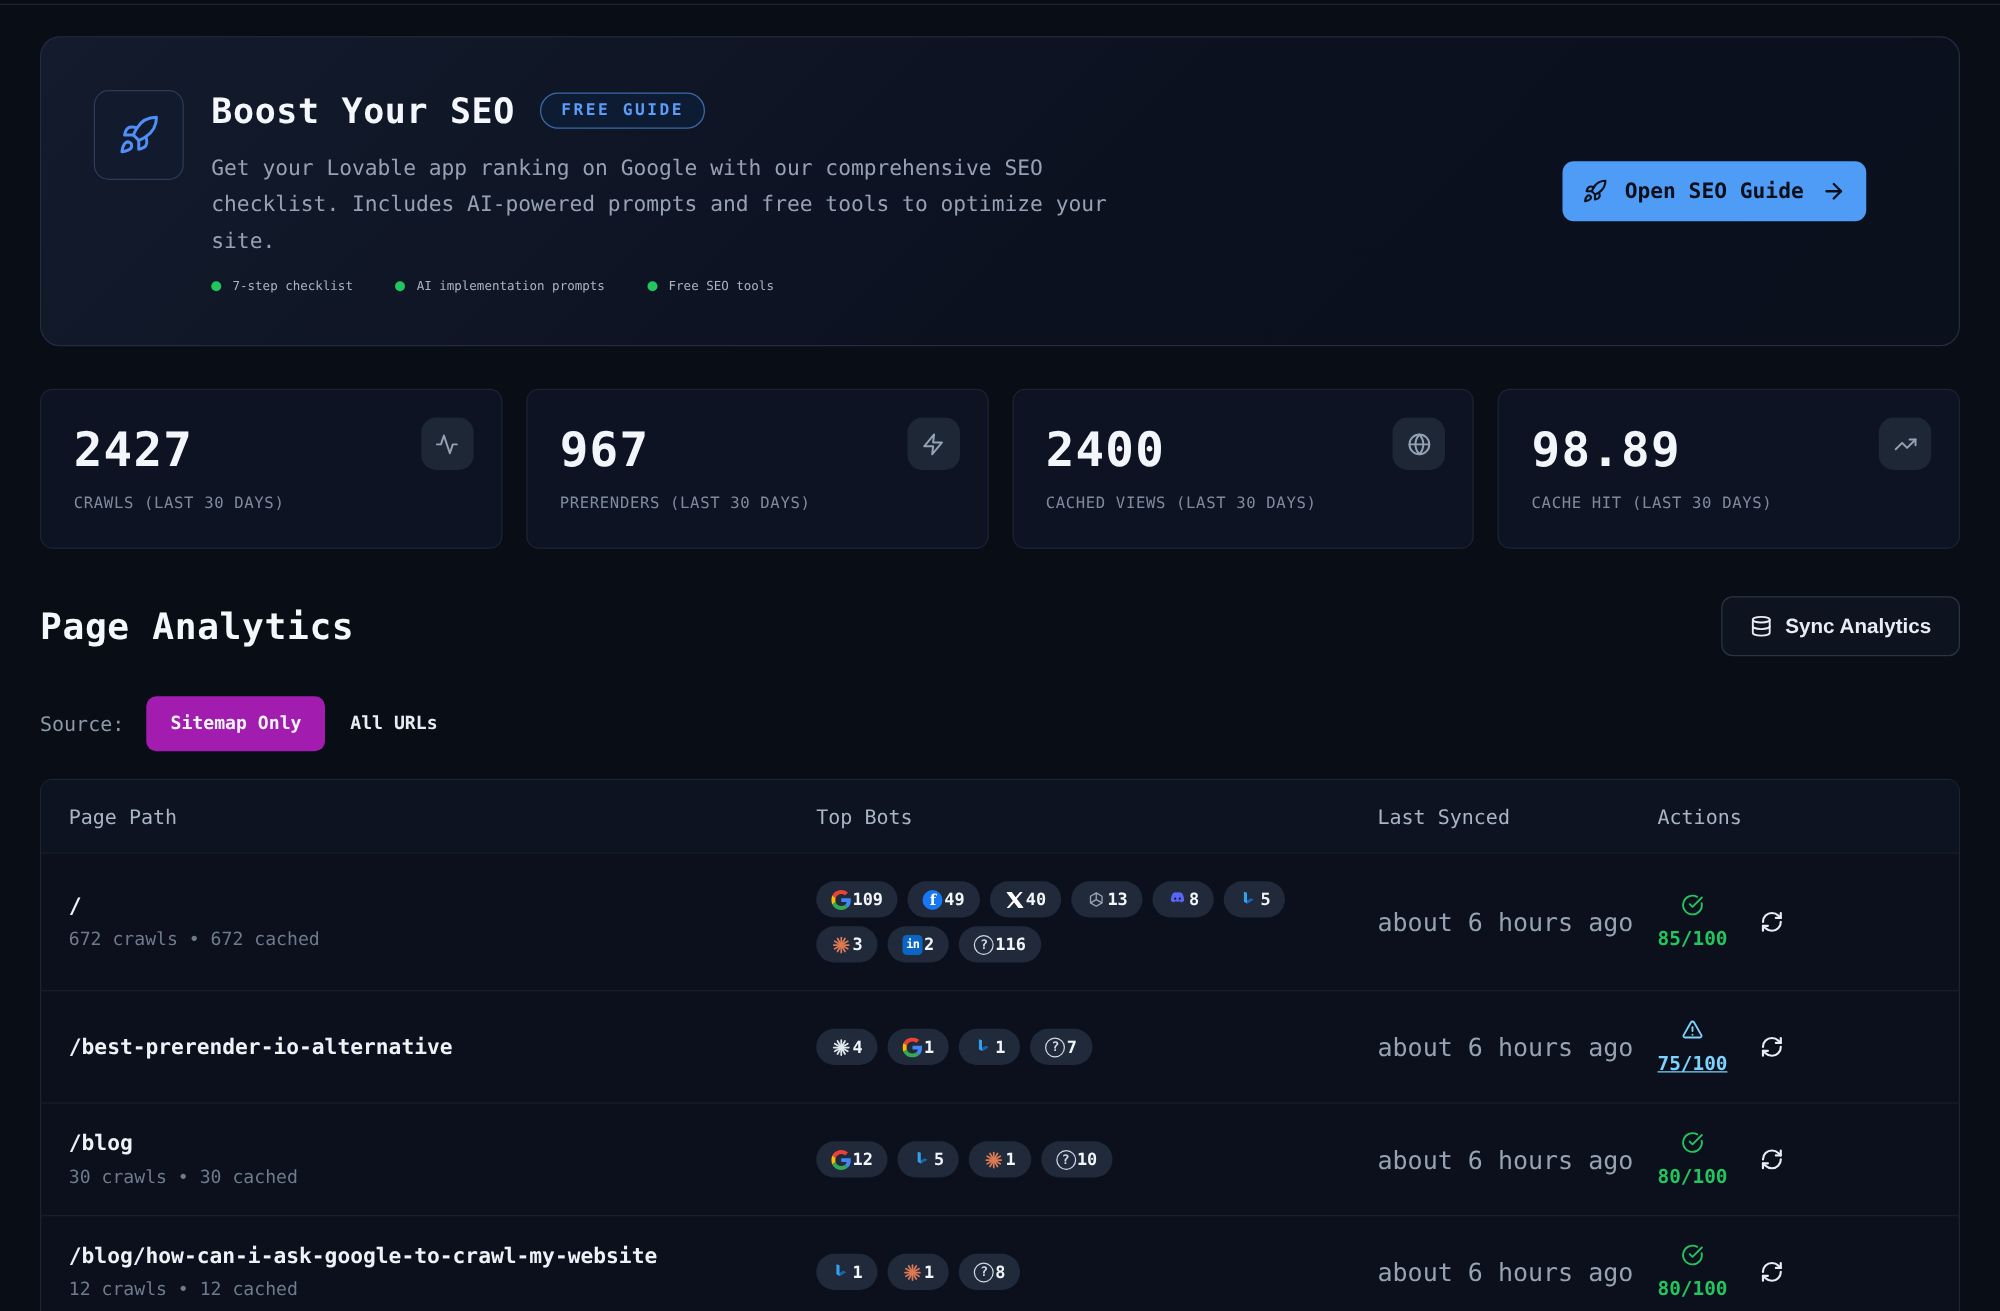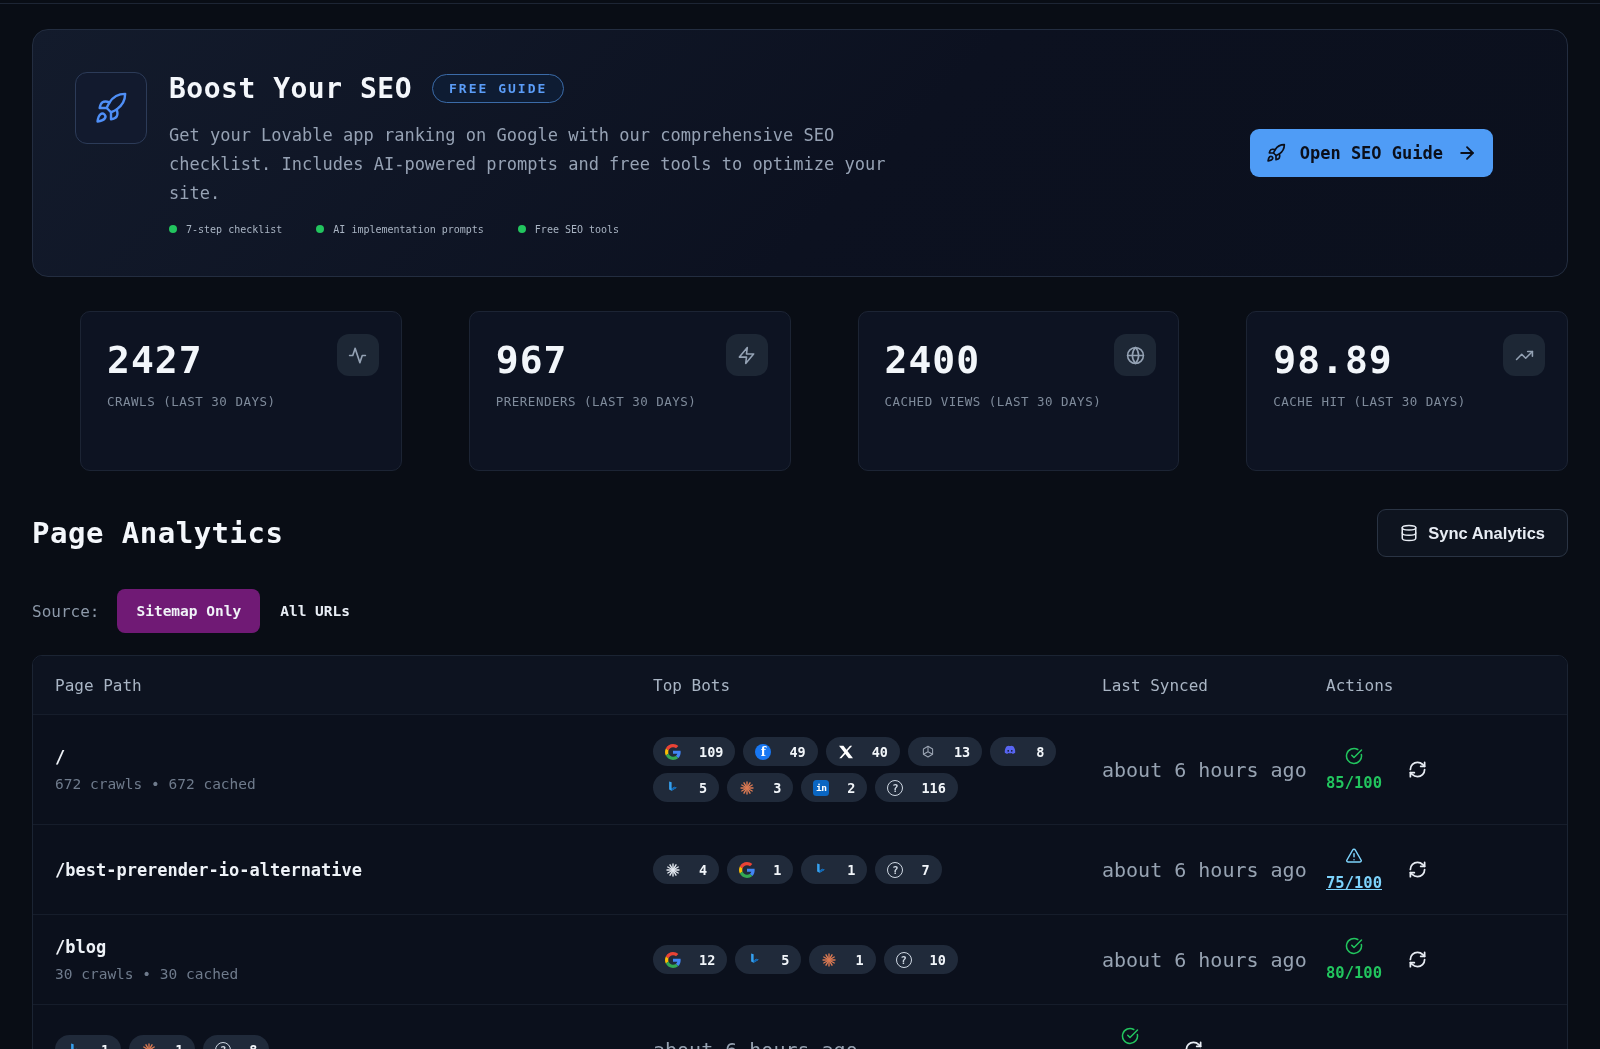--- a/index.html
+++ b/index.html
@@ -49,24 +49,23 @@
     background:#4f9cf6; color:#0b0f1a;
     border:none; border-radius:9px;
     height:48px; padding:0 16px; margin-right:32px;
     font-family:"DejaVu Sans Mono", monospace;
     font-size:17px; font-weight:bold; cursor:pointer;
   }
 
   
   .stats { display:flex; gap:19px; margin-top:34px; }
   .stat-card {
-    position:relative; flex:1; height:160px;
+    position:relative; flex:1; height:128px;
     background:#0d1322; border:1px solid #1c2434; border-radius:10px;
     padding:26px 26px;
-    margin-left:48px;
   }
   .stat-value { font-size:38px; font-weight:bold; color:#f2f6fa; letter-spacing:1px; }
   .stat-label { margin-top:12px; font-size:12.5px; letter-spacing:0.5px; color:#7f8b9b; }
   .stat-icon-box {
     position:absolute; top:22px; right:22px;
     width:42px; height:42px; border-radius:12px; background:#1d2735;
     display:flex; align-items:center; justify-content:center; color:#94a2b4;
   }
 
   
@@ -77,21 +76,21 @@
     background:#0e141f; border:1px solid #2a3444; border-radius:9px;
     height:48px; padding:0 22px;
     font-family:"Liberation Sans", sans-serif;
     font-size:16.5px; font-weight:600; color:#e8edf4; cursor:pointer;
   }
 
   
   .source-row { display:flex; align-items:center; margin-top:32px; height:44px; }
   .source-label { color:#8d99a9; font-size:16px; margin-right:18px; }
   .source-pill {
-    background:#701a75; color:#f0f3f8; border-radius:8px;
+    background:#a21caf; color:#f0f3f8; border-radius:8px;
     height:44px; padding:0 19px; display:flex; align-items:center;
     font-size:14.5px; font-weight:bold; cursor:pointer;
   }
   .source-plain { margin-left:20px; color:#e8edf4; font-size:14.5px; font-weight:bold; cursor:pointer; }
 
   
   .table {
     margin-top:22px;
     border:1px solid #1b2433; border-radius:10px;
     background:#0b101c; overflow:hidden;
@@ -100,21 +99,21 @@
     display:grid;
     grid-template-columns:598px 449px 224px 1fr;
     padding:0 22px; align-items:center;
   }
   .thead { height:58px; color:#a9b5c4; font-size:16px; background:#0d1320; }
   .trow { border-top:1px solid #161d2b; padding-top:22px; padding-bottom:22px; }
   .path { font-size:17px; font-weight:bold; color:#eef2f7; }
   .meta { margin-top:9px; font-size:14.5px; color:#6f7b8c; }
   .bots { display:flex; flex-wrap:wrap; gap:7px 8px; max-width:440px; padding-right:10px; }
   .badge {
-    display:inline-flex; align-items:center; gap:18px;
+    display:inline-flex; align-items:center; gap:1px;
     background:#202a3a; border-radius:999px;
     height:29px; padding:0 12px;
   }
   .bicon { display:inline-flex; width:16px; height:16px; align-items:center; justify-content:center; }
   .bicon svg { display:block; }
   .bcount { color:#f2f6fa; font-size:13.5px; font-weight:bold; }
   .ic { display:inline-flex; width:16px; height:16px; border-radius:50%; align-items:center; justify-content:center; font-weight:bold; }
   .ic.fb { background:#1877F2; color:#fff; font-size:12px; font-family:"DejaVu Serif", serif; }
   .ic.in { background:#0A66C2; color:#fff; border-radius:3.5px; font-size:9.5px; letter-spacing:-0.5px; }
   .ic.unk { border:1.5px solid #cfd8e3; color:#cfd8e3; font-size:10.5px; }
@@ -497,20 +496,24 @@
             <path d="M3 12a9 9 0 0 1 9-9 9.75 9.75 0 0 1 6.74 2.74L21 8"></path>
             <path d="M21 3v5h-5"></path>
             <path d="M21 12a9 9 0 0 1-9 9 9.75 9.75 0 0 1-6.74-2.74L3 16"></path>
             <path d="M3 21v-5h5"></path>
           </svg>
         </button>
     </div>
   </div>
 
   <div class="trow">
+    <div>
+      <div class="path">/blog/how-can-i-ask-google-to-crawl-my-website</div>
+      <div class="meta">12 crawls • 12 cached</div>
+    </div>
     <div class="bots">
         <span class="badge">
           <span class="bicon">
             <svg width="15" height="15" viewBox="0 0 24 24">
               <path fill="#35a0ee" d="M5 2.2l4 1.4v10l4.8-2.7 3.2 1.6-8 4.8-4-2.3z"></path>
               <path fill="#1064b0" d="M9 13.6l4.8-2.7 3.2 1.6-8 4.8z"></path>
             </svg>
           </span>
           <span class="bcount">1</span>
         </span>

